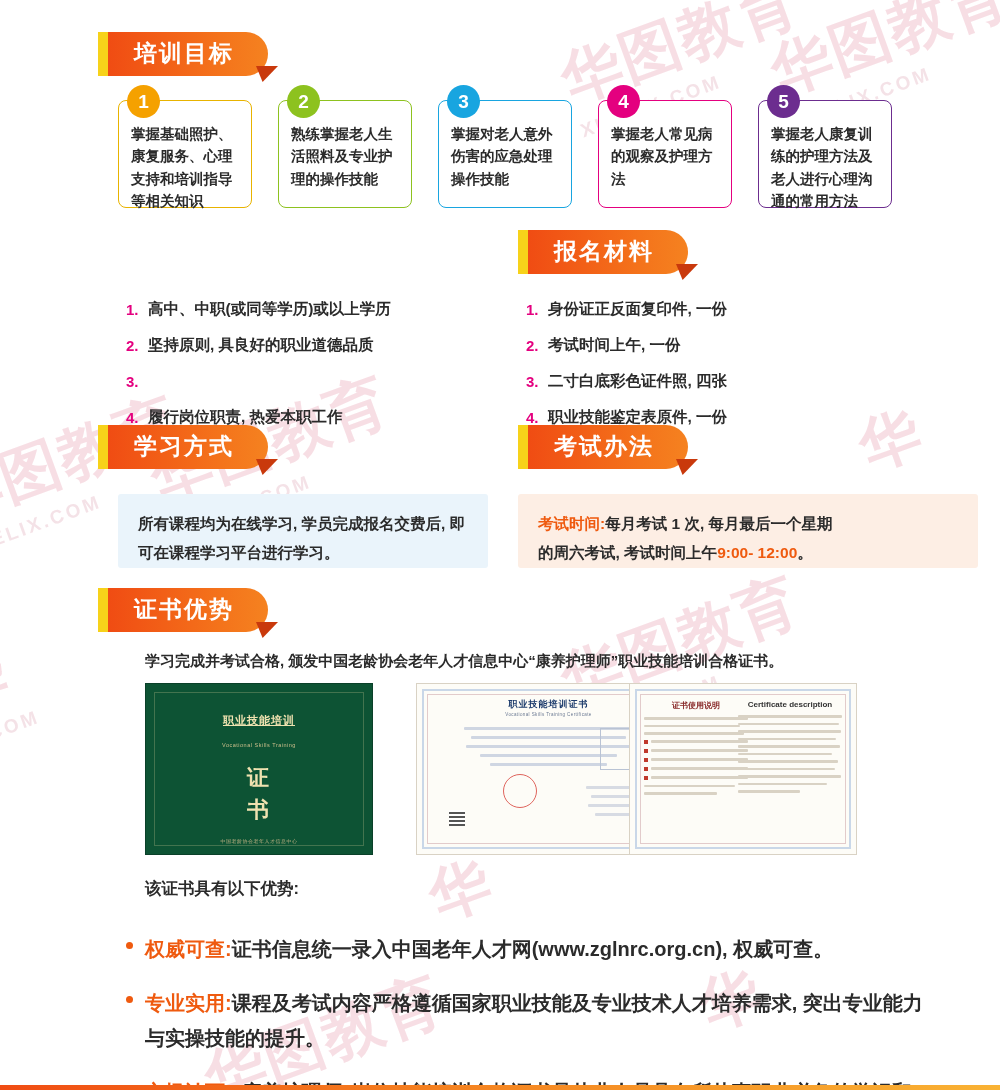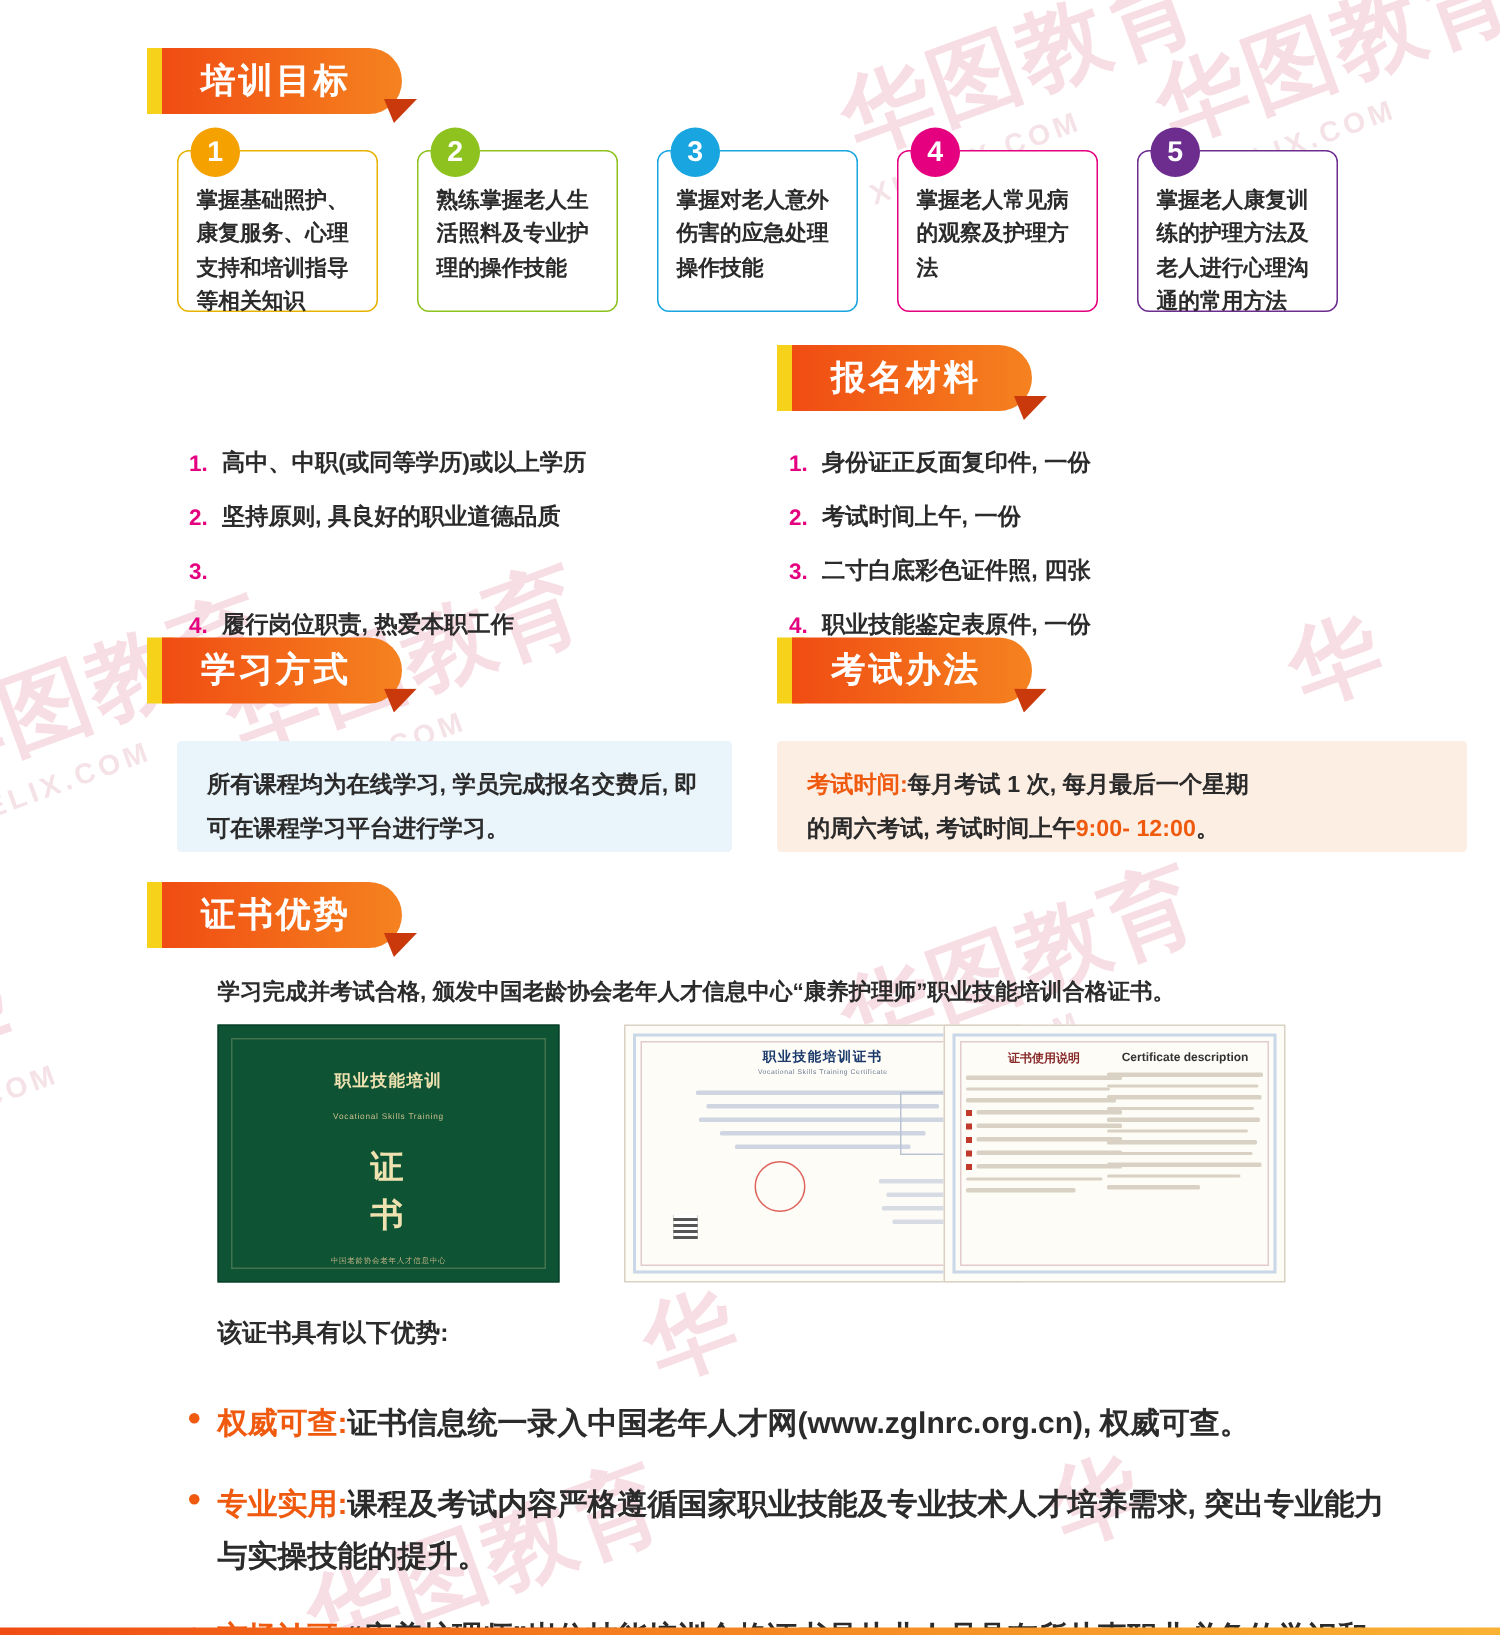--- a/index.html
+++ b/index.html
@@ -160,21 +160,21 @@
     width: 228px; height: 172px;
     background: #0d5334;
     border: 1px solid #0a4029;
     display: flex;
     flex-direction: column;
     align-items: center;
     justify-content: center;
     color: #e8d9a0;
     overflow: hidden;
   }
-  .cert-book .cb-top { font-size: 11px; letter-spacing: 1px; margin-bottom: 14px; font-weight: 700; color: #efe2b0;}
+  .cert-book .cb-top { font-size: 11px; letter-spacing: 1px; margin-bottom: 14px; font-weight: 700; color: #efe2b0; text-decoration: underline;}
   .cert-book .cb-top-en { font-size: 5.5px; letter-spacing: .5px; color: #cdbf8c; margin-bottom: 14px; }
   .cert-book .cb-big { font-size: 22px; font-weight: 700; line-height: 1.45; letter-spacing: 2px; color: #efe2b0; }
   .cert-book .cb-foot { position: absolute; bottom: 10px; font-size: 5px; color: #bfb183; letter-spacing: .5px; }
   .cert-book:before {
     content:"";
     position:absolute; inset: 8px;
     border: 1px solid rgba(232,217,160,.25);
   }
 
   .cert-paper {

